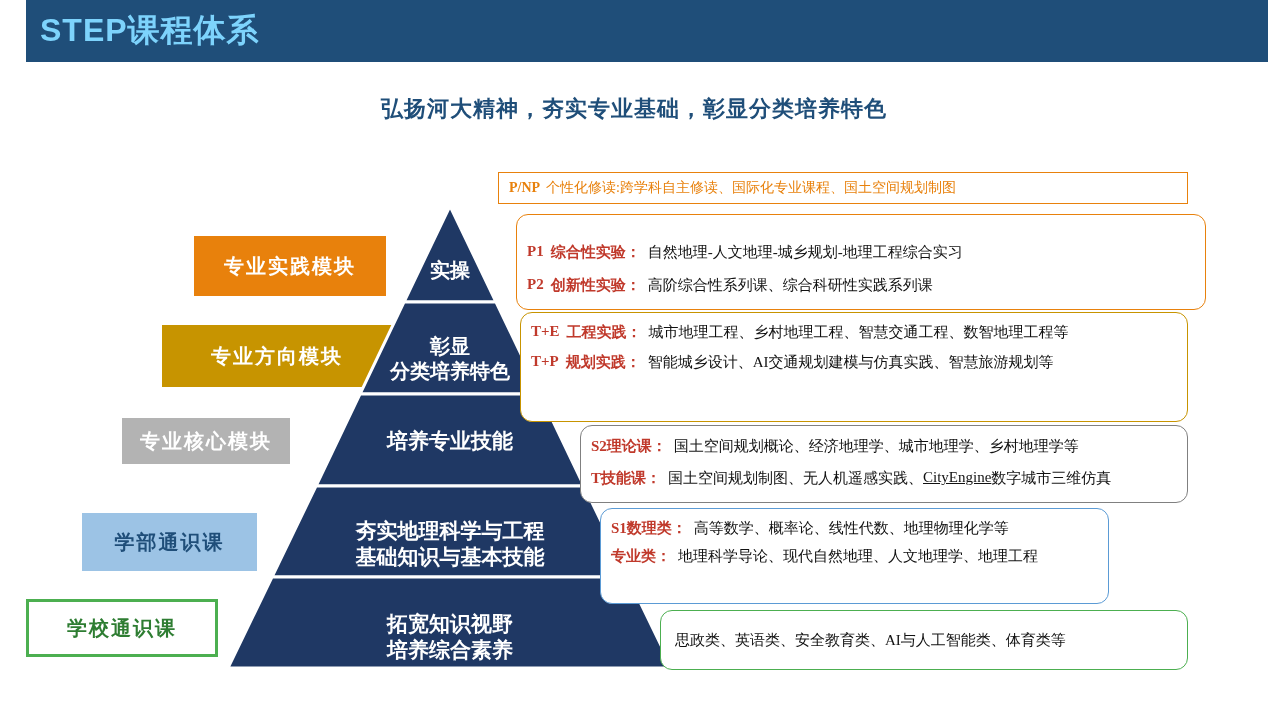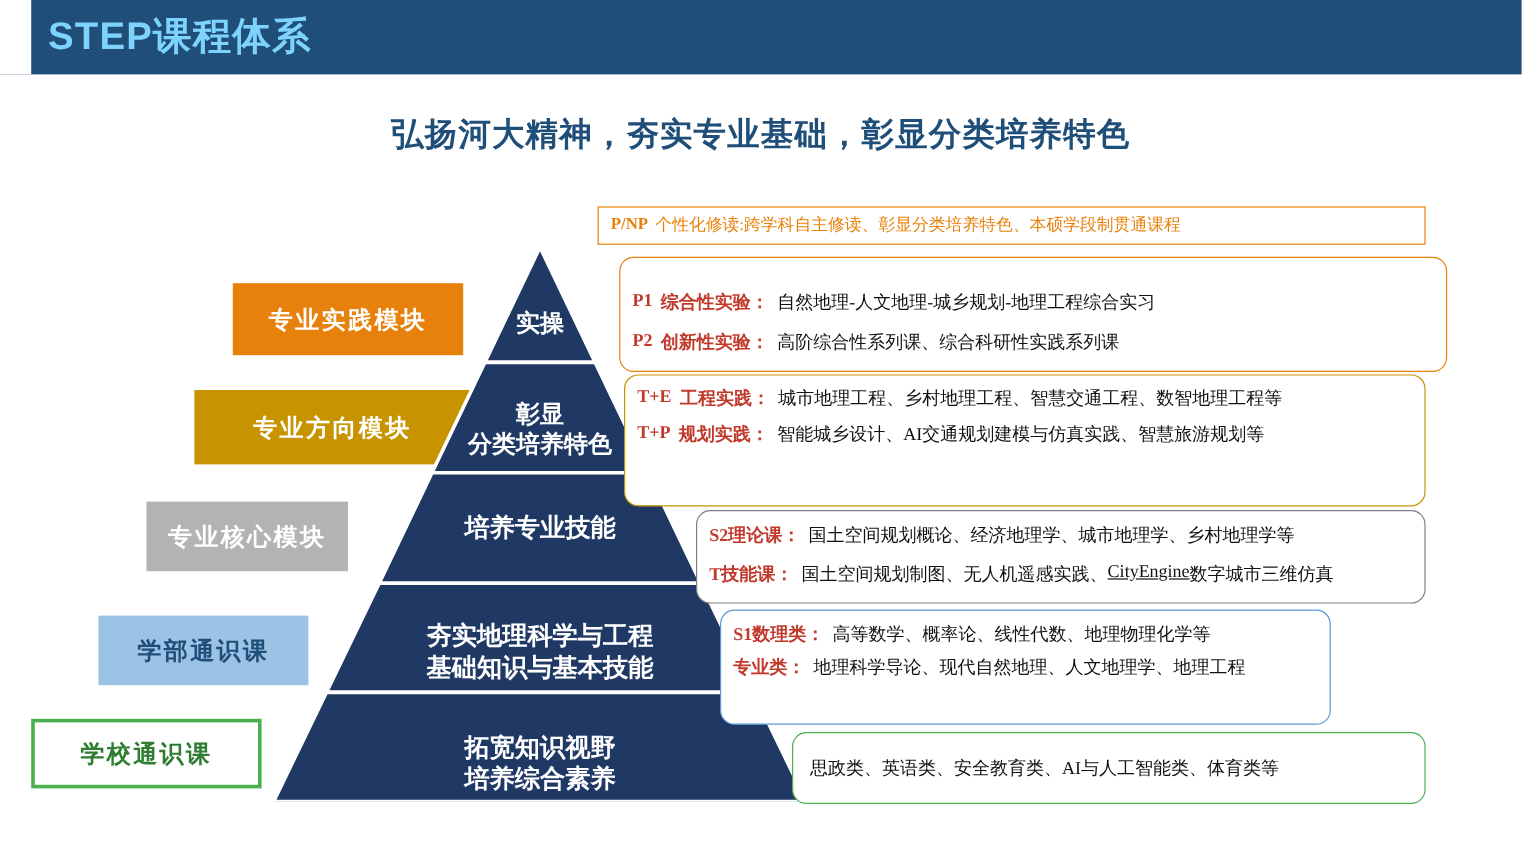--- a/index.html
+++ b/index.html
@@ -40,21 +40,21 @@
     white-space: nowrap;
   }
 
   
   .slide-title {
     position: absolute;
     left: 0;
     top: 94px;
     width: 1268px;
     text-align: center;
-    font-size: 27px;
+    font-size: 22px;
     font-weight: bold;
     color: #1F4E79;
     letter-spacing: 1px;
   }
 
   
   .chip {
     position: absolute;
     box-sizing: border-box;
     display: flex;
@@ -67,21 +67,21 @@
   }
   .chip-practice {
     left: 194px; top: 236px; width: 192px; height: 60px;
     background: #E8810C; color: #ffffff;
   }
   .chip-direction {
     left: 162px; top: 325px; width: 230px; height: 62px;
     background: #C79400; color: #ffffff;
   }
   .chip-core {
-    left: 122px; top: 418px; width: 168px; height: 58px;
+    left: 122px; top: 418px; width: 168px; height: 46px;
     background: #B3B3B3; color: #ffffff;
   }
   .chip-faculty {
     left: 82px; top: 513px; width: 175px; height: 58px;
     background: #9CC3E5; color: #1F4E79;
   }
   .chip-school {
     left: 26px; top: 599px; width: 192px; height: 58px;
     background: #ffffff; color: #2E7D32;
     border: 3px solid #4CAF50;
@@ -240,21 +240,21 @@
     <div>基础知识与基本技能</div>
   </div>
   <div class="pyr-label pyr-l5">
     <div>拓宽知识视野</div>
     <div>培养综合素养</div>
   </div>
 </div>
 
 <div class="rbox box-pnp">
   <span class="tag">P/NP</span>
-  <span class="txt">个性化修读:跨学科自主修读、彰显分类培养特色、本硕学段制贯通课程</span>
+  <span class="txt">个性化修读:跨学科自主修读、国际化专业课程、国土空间规划制图</span>
 </div>
 
 <div class="rbox box-practice">
   <div class="line">
     <span class="tag">P1</span>
     <span class="tag">综合性实验：</span>
     <span class="txt">自然地理-人文地理-城乡规划-地理工程综合实习</span>
   </div>
   <div class="line">
     <span class="tag">P2</span>

